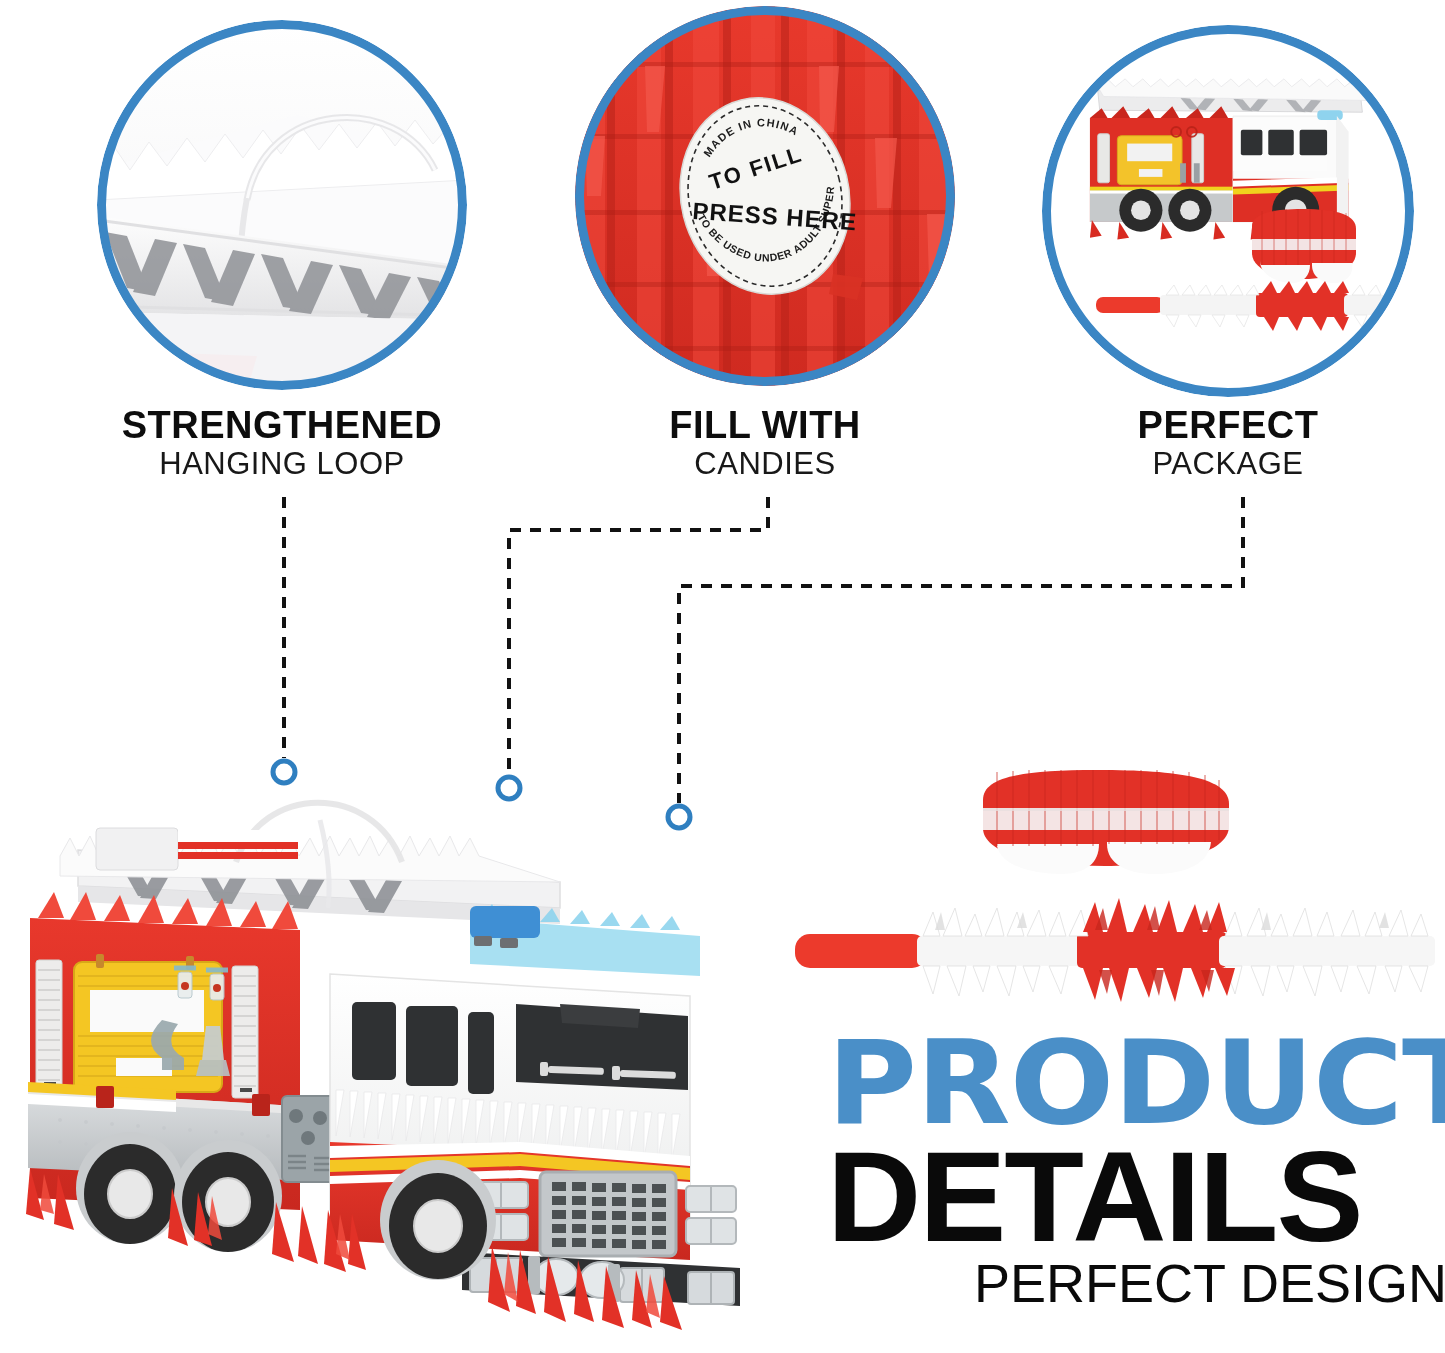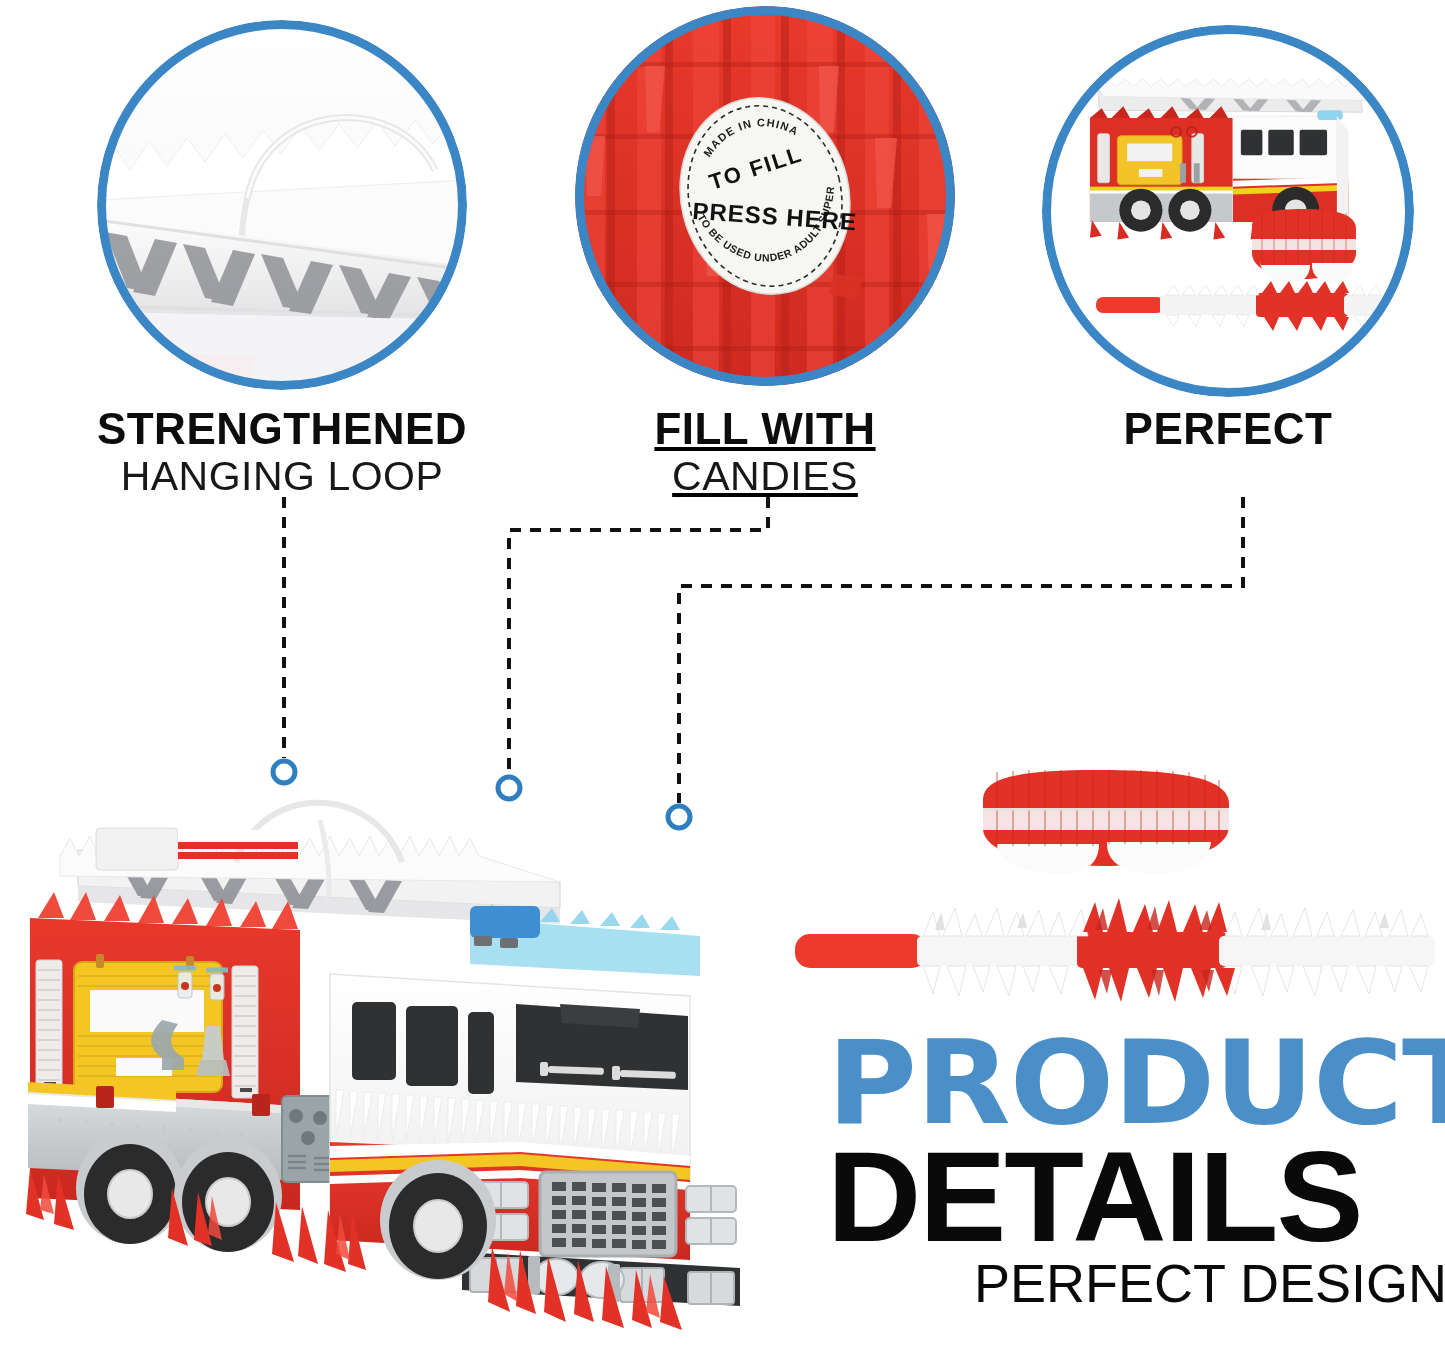--- a/index.html
+++ b/index.html
@@ -23,29 +23,29 @@
     border-radius: 50%;
     border: 9px solid #3b86c4;
     pointer-events: none;
   }
   .circle-clip { position: absolute; inset: 0; border-radius: 50%; overflow: hidden; }
 
   
   .caption { position: absolute; text-align: center; }
   .caption .line1 {
     font-weight: bold;
-    font-size: 44px;
+    font-size: 38px;
     letter-spacing: .5px;
     color: #0d0d0d;
     line-height: 1.04;
     white-space: nowrap;
   }
   .caption .line2 {
     font-weight: normal;
-    font-size: 41px;
+    font-size: 31px;
     letter-spacing: .5px;
     color: #181818;
     line-height: 1.18;
     white-space: nowrap;
   }
 
   
   #connectors { position: absolute; left: 0; top: 0; width: 1445px; height: 1353px; }
 
   
@@ -351,27 +351,28 @@
       </svg>
     </div>
     <div class="circle-ring" style="left:0; top:0; width:372px; height:372px;"></div>
   </div>
 
   <div class="caption" style="left:62px; top:406px; width:440px;">
     <div class="line1">STRENGTHENED</div>
     <div class="line2">HANGING LOOP</div>
   </div>
 
-  <div class="caption" style="left:565px; top:406px; width:400px;text-decoration:underline;">
+  <div class="caption" style="left:565px; top:406px; width:400px;">
     <div class="line1">FILL WITH</div>
     <div class="line2">CANDIES</div>
   </div>
 
   <div class="caption" style="left:1042px; top:406px; width:372px;text-align:center;">
     <div class="line1">PERFECT</div>
+    <div class="line2">PACKAGE</div>
   </div>
 
   <svg id="connectors">
     <g fill="none" stroke="#111111" stroke-width="4" stroke-dasharray="11 9" stroke-linecap="butt">
 
       <path d="M284 497 L284 758"></path>
 
       <path d="M768 497 L768 530 L509 530 L509 774"></path>
 
       <path d="M1243 497 L1243 586 L679 586 L679 803"></path>

